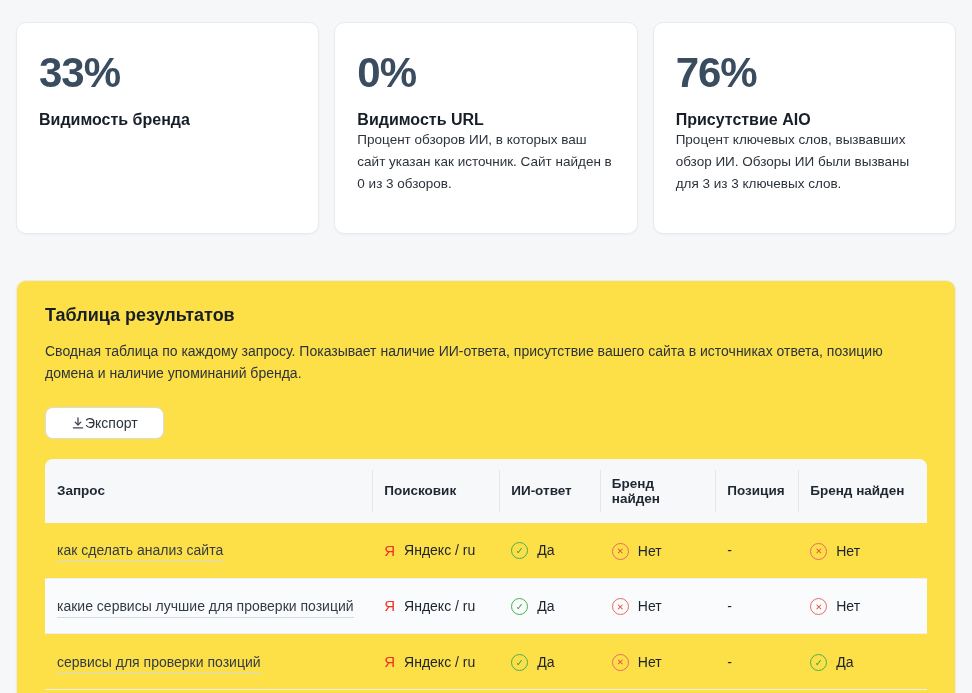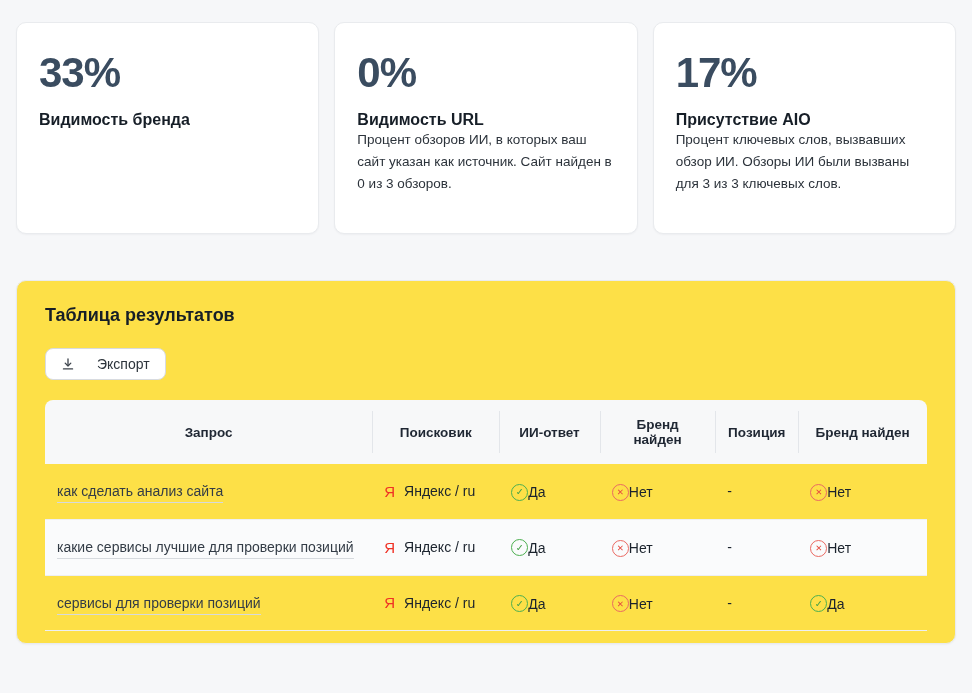--- a/index.html
+++ b/index.html
@@ -56,42 +56,42 @@
     font-size:14px;
     color:#2c333b;
     line-height:1.6;
     margin-top:14px;
     max-width:912px;
   }
   .export-btn {
     margin-top:22px;
     display:inline-flex;
     align-items:center;
-    gap:22px;
+    gap:0;
     background:#ffffff;
     border:1px solid #d8dbe0;
     border-radius:8px;
-    padding:7px 15px;
+    padding:7px 25px;
     font-size:14px;
     font-family:inherit;
     color:#2c333b;
     cursor:pointer;
   }
   .export-btn svg { display:block; }
 
   
   table.results {
     margin-top:20px;
     width:100%;
     border-collapse:collapse;
     table-layout:fixed;
   }
   thead th {
     background:#f7f8f9;
-    text-align:center;
+    text-align:left;
     font-size:13.5px;
     font-weight:bold;
     color:#1f2733;
     padding:17px 12px;
     position:relative;
   }
   thead th:first-child { border-top-left-radius:8px; }
   thead th:last-child  { border-top-right-radius:8px; }
   thead th + th::before {
     content:"";
@@ -110,21 +110,21 @@
   tbody tr:nth-child(even) { background:#fafbfc; }
 
   .query-text {
     border-bottom:1px solid #d6dade;
     padding-bottom:3px;
     cursor:help;
     color:#333c46;
   }
   .engine-cell { display:flex; align-items:center; gap:9px; }
   .engine-letter { color:#ef3124; font-size:15px; }
-  .status { display:inline-flex; align-items:center; }
+  .status { display:inline-flex; align-items:flex-start; gap:9px; }
   .status-icon {
     width:17px; height:17px;
     border-radius:50%;
     border:1.4px solid;
     display:inline-flex;
     align-items:center;
     justify-content:center;
     font-size:9.5px;
     line-height:1;
     flex:none;
@@ -143,28 +143,29 @@
     <div class="card">
       <div class="card-value">33%</div>
       <div class="card-title">Видимость бренда</div>
     </div>
     <div class="card">
       <div class="card-value">0%</div>
       <div class="card-title">Видимость URL</div>
       <div class="card-desc">Процент обзоров ИИ, в которых ваш сайт указан как источник. Сайт найден в 0 из 3 обзоров.</div>
     </div>
     <div class="card">
-      <div class="card-value">17%</div>
+      <div class="card-value">76%</div>
       <div class="card-title">Присутствие AIO</div>
       <div class="card-desc">Процент ключевых слов, вызвавших обзор ИИ. Обзоры ИИ были вызваны для 3 из 3 ключевых слов.</div>
     </div>
   </div>
 
   <div class="panel">
     <div class="panel-title">Таблица результатов</div>
+    <div class="panel-desc">Сводная таблица по каждому запросу. Показывает наличие ИИ-ответа, присутствие вашего сайта в источниках ответа, позицию домена и наличие упоминаний бренда.</div>
 
     <button class="export-btn">
       <span>
         <svg width="14" height="14" viewBox="0 0 16 16" fill="none" stroke="#3c434b" stroke-width="1.5" stroke-linecap="round" stroke-linejoin="round">
           <path d="M8 2.2v7.6"></path>
           <path d="M4.8 7 8 10.2 11.2 7"></path>
           <path d="M2.8 13.6h10.4"></path>
         </svg>
       </span>
       <span>Экспорт</span>

